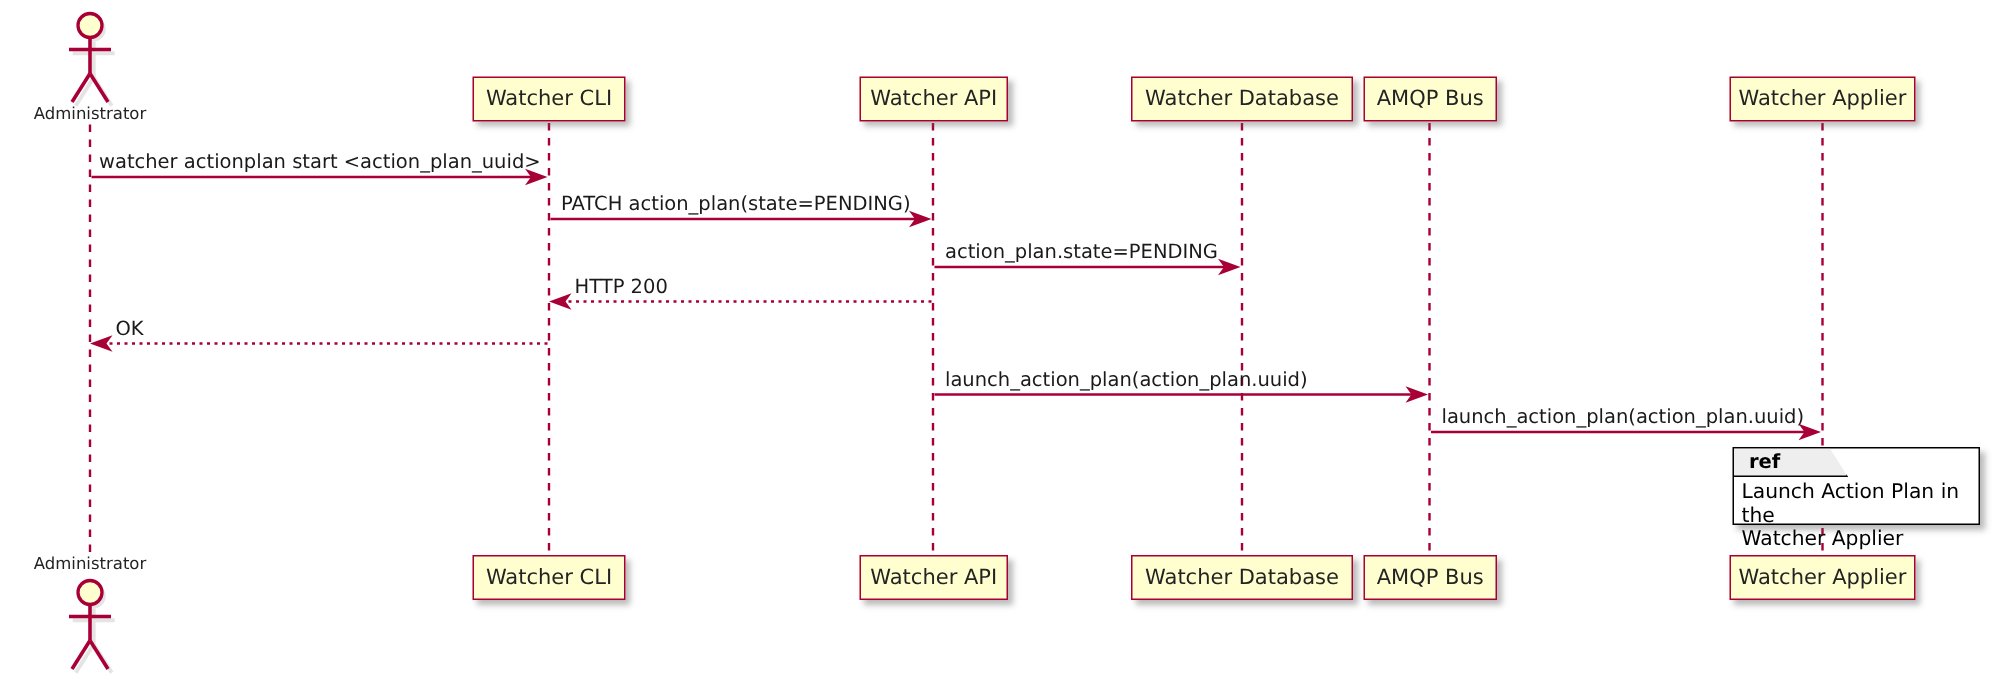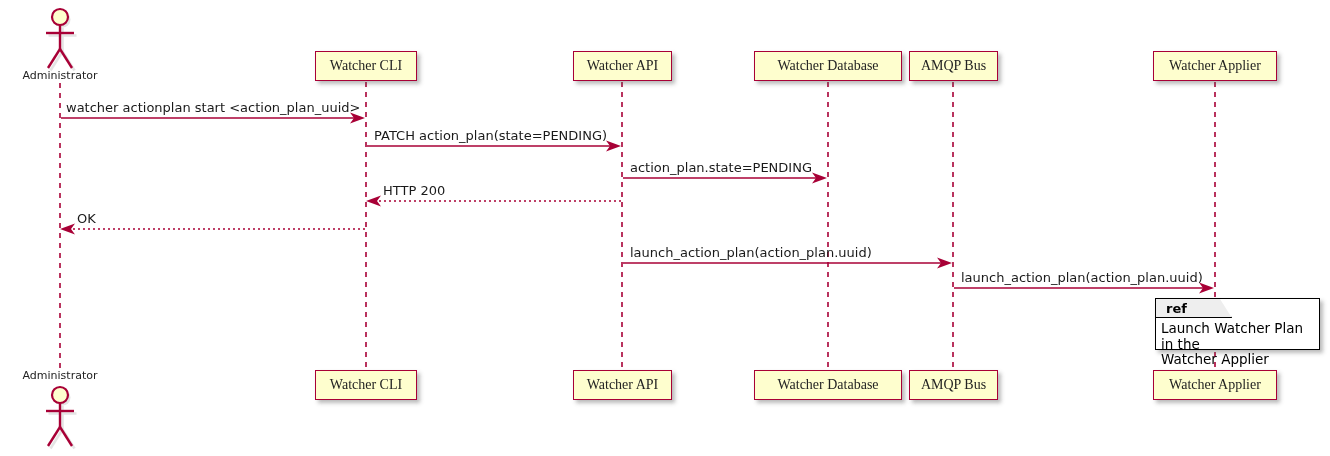--- a/index.html
+++ b/index.html
@@ -56,21 +56,20 @@
     box-shadow: 3px 3px 4px rgba(90,90,90,0.42);
     display: flex;
     align-items: center;
     justify-content: center;
     box-sizing: border-box;
     font-size: 14px;
     color: #232323;
     white-space: nowrap;
     padding: 0 10px;
     height: 30px;
-    font-family: Liberation Serif, serif;
   }
   .actor-label {
     position: absolute;
     font-size: 11px;
     color: #232323;
     white-space: nowrap;
     text-align: center;
   }
   .ref-box {
     position: absolute;
@@ -216,18 +215,18 @@
 
   <div class="participant-box" style="left:754px; top:370px; width:148px;">Watcher Database</div>
 
   <div class="participant-box" style="left:909px; top:370px; width:89px;">AMQP Bus</div>
 
   <div class="participant-box" style="left:1153px; top:370px; width:124px;">Watcher Applier</div>
 
   <div class="ref-box" style="left:1155px; top:298px; width:165px; height:52px;">
     <div class="ref-tab" style="width:76px;">ref</div>
     <div class="ref-body">
-      <div>Launch Watcher Plan in the</div>
+      <div>Launch Action Plan in the</div>
       <div>Watcher Applier</div>
     </div>
   </div>
 
 </div>
 
 </body></html>

